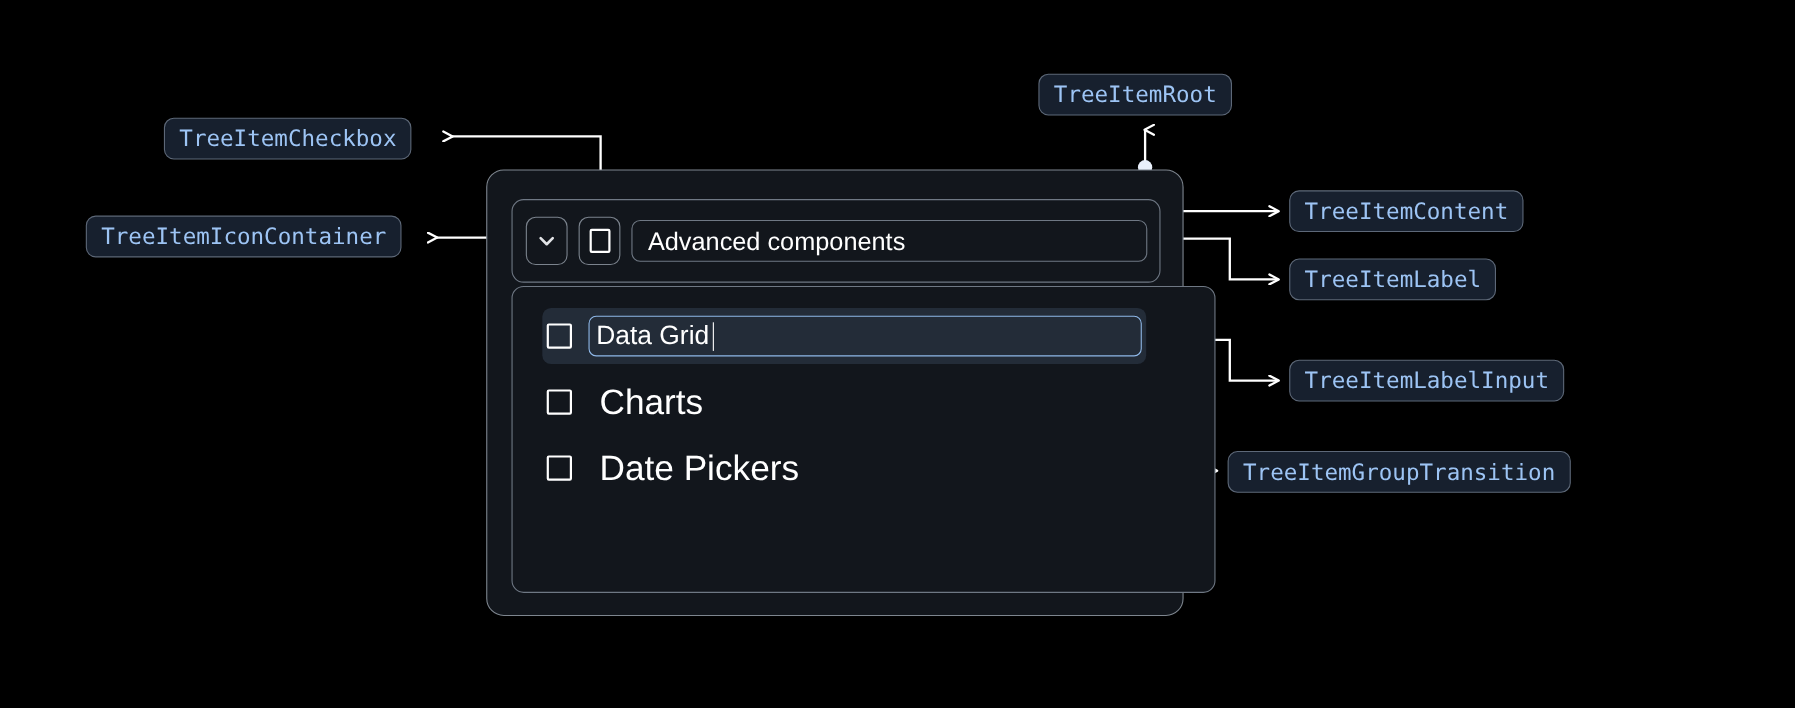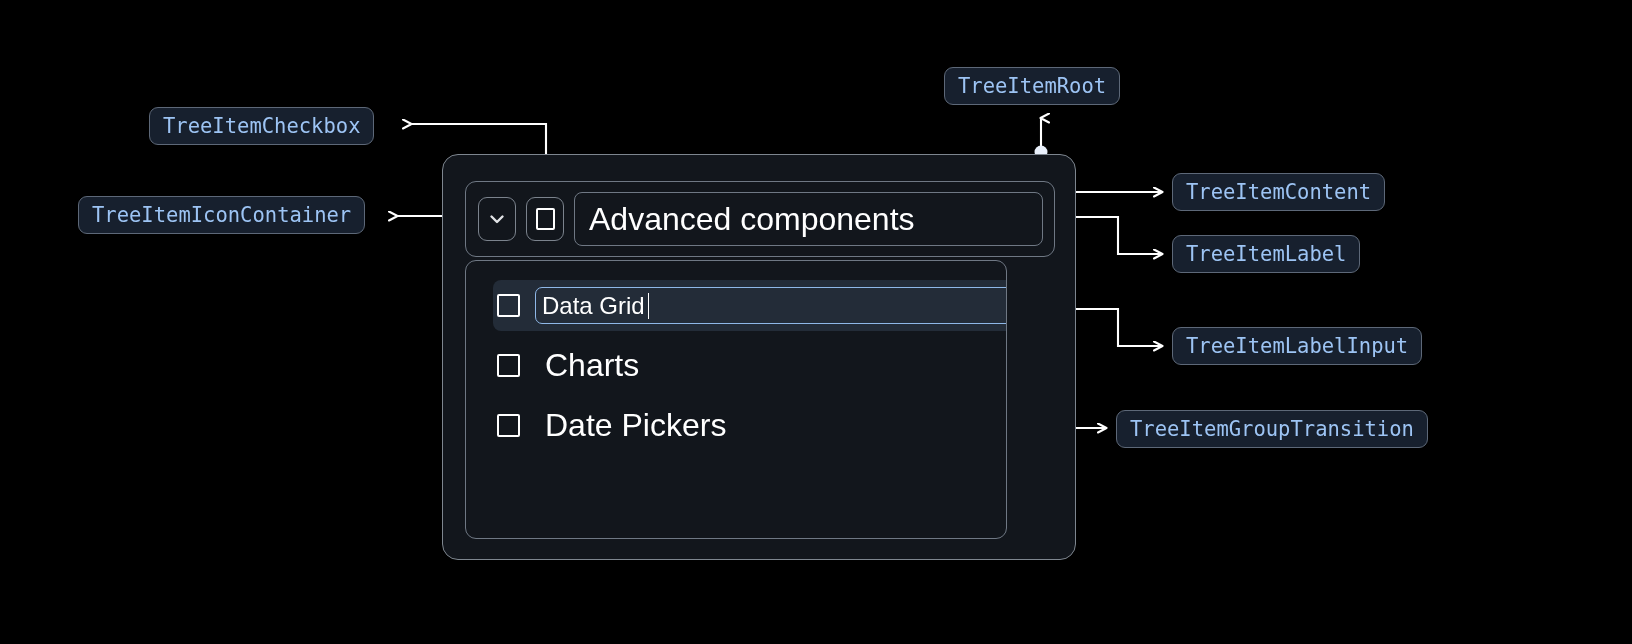--- a/index.html
+++ b/index.html
@@ -94,39 +94,39 @@
     width: 19px;
     height: 22px;
     box-sizing: border-box;
     border: 2.5px solid #ffffff;
     border-radius: 2px;
     background: transparent;
   }
 
   #tree-label {
     flex: 1;
-    height: 54px;
+    height: 38px;
     margin-right: 11px;
     box-sizing: border-box;
     border: 1px solid #6f7884;
     border-radius: 8px;
     background: transparent;
     display: flex;
     align-items: center;
     padding-left: 14px;
     color: #ffffff;
-    font-size: 32px;
+    font-size: 23px;
   }
 
   
   #group-transition {
     position: absolute;
     left: 22px;
     top: 105px;
-    width: 542px;
+    width: 640px;
     height: 279px;
     box-sizing: border-box;
     border: 1px solid #6f7884;
     border-radius: 11px;
     background: #12161c;
     overflow: hidden;
   }
   .child-row {
     position: absolute;
     left: 27px;

